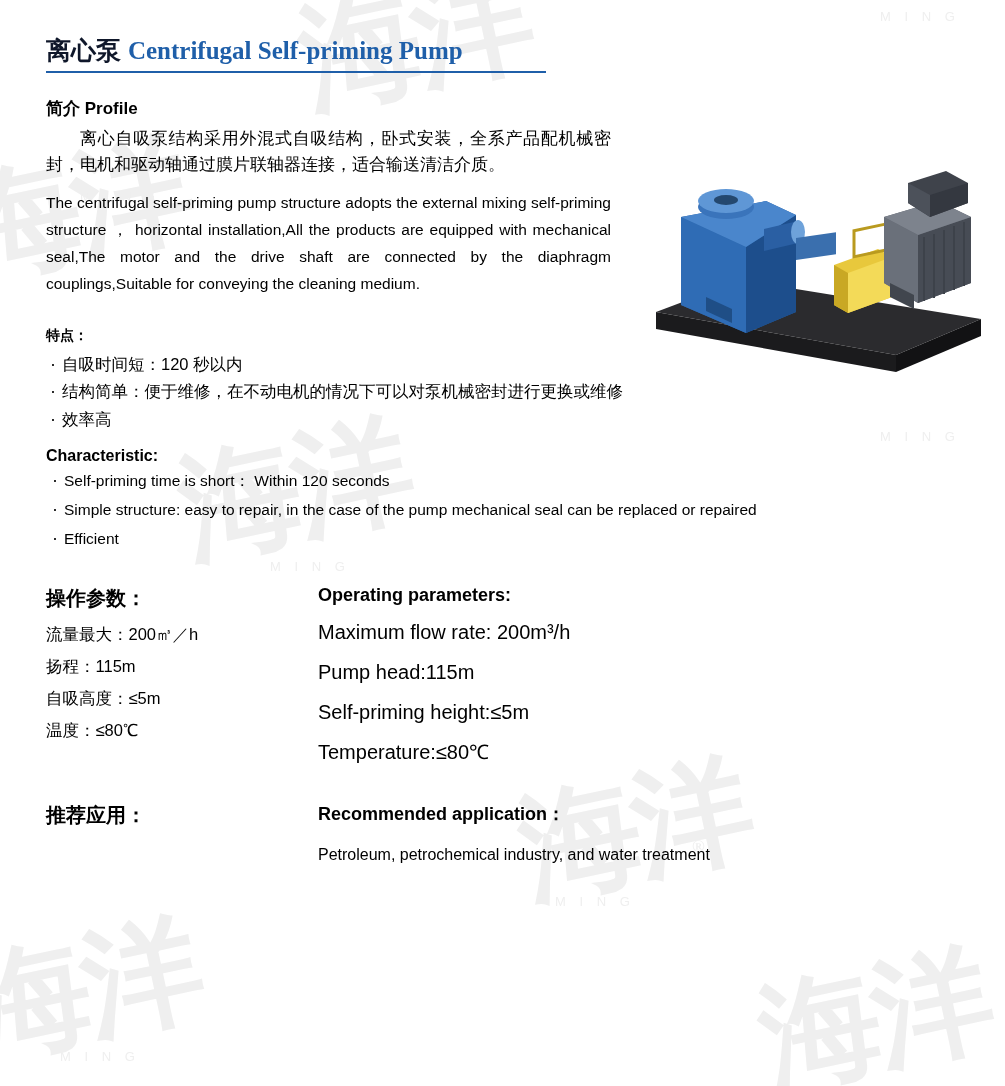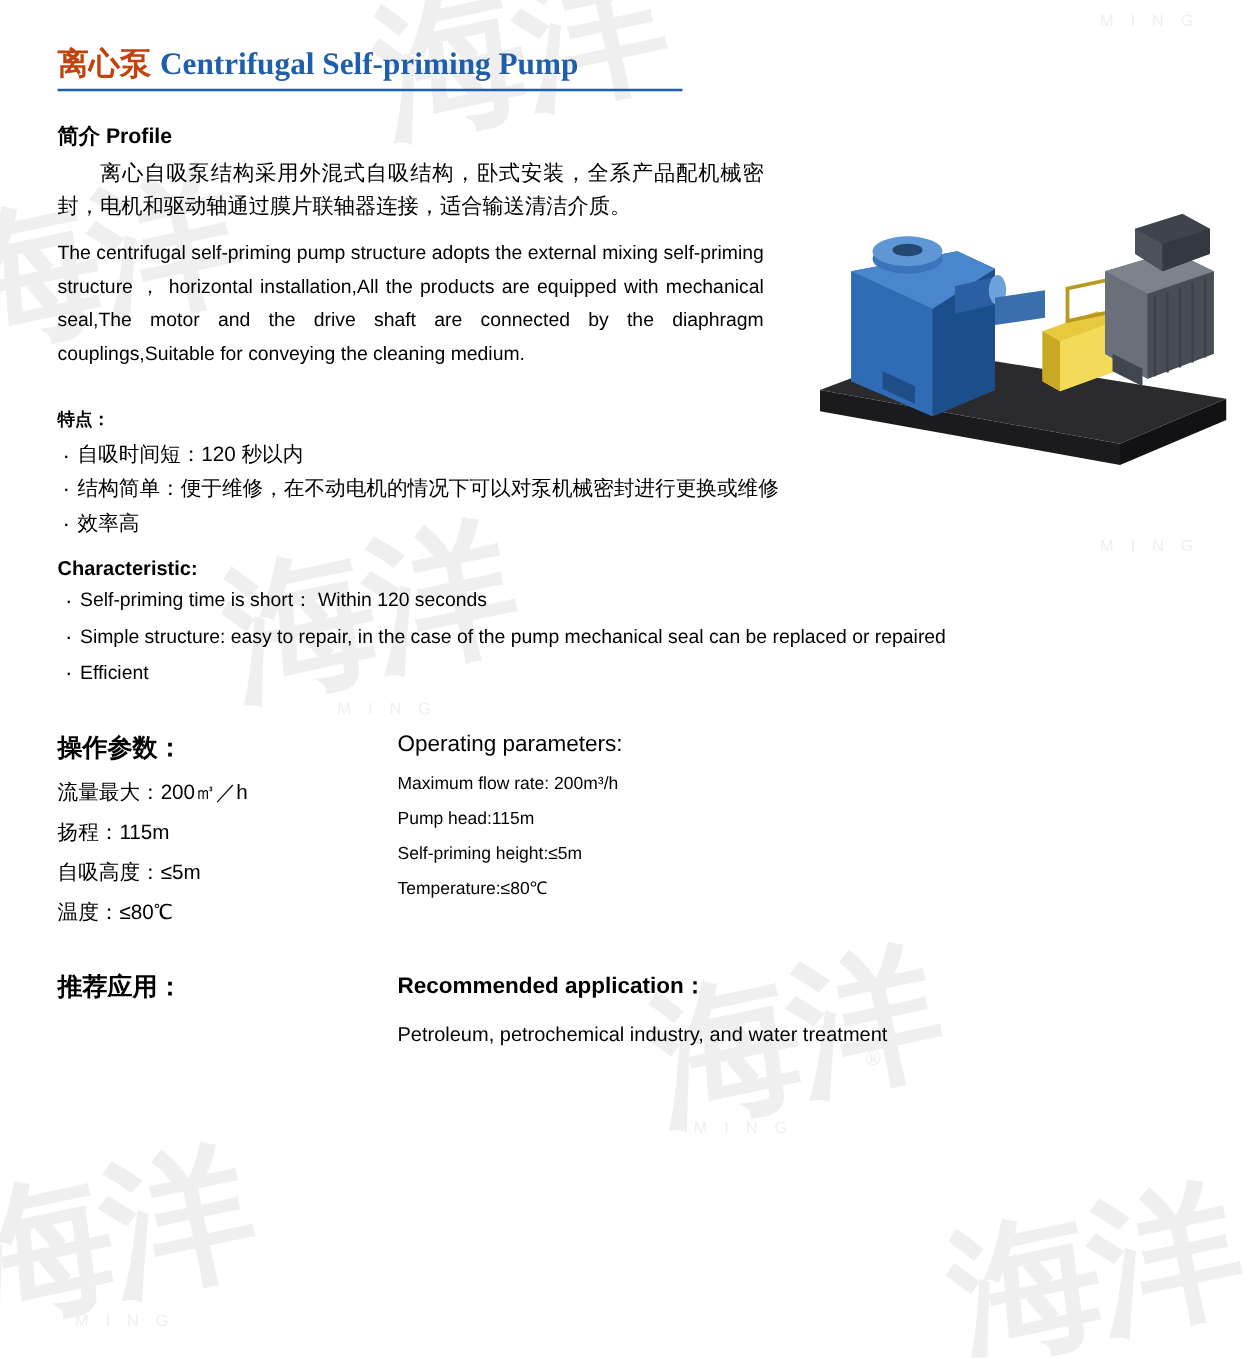--- a/index.html
+++ b/index.html
@@ -64,21 +64,21 @@
   }
   h1.doc-title {
     margin: 0;
     font-size: 25px;
     font-weight: bold;
     color: #1f5fa9;
     letter-spacing: 0px;
   }
   h1.doc-title .cn {
     font-family: "Liberation Serif", serif;
-    color: #c2410c;
+    color: #0f172a;
   }
   h1.doc-title .en {
     font-family: Liberation Serif, serif;
   }
   .title-rule {
     margin-top: 4px;
     width: 500px;
     height: 2px;
     background: #1f5fa9;
   }
@@ -178,30 +178,30 @@
   .col-cn { width: 272px; }
   .col-en { width: 600px; }
   .p-head-cn {
     font-family: "Liberation Serif", serif;
     font-size: 20px;
     font-weight: bold;
     margin-bottom: 6px;
   }
   .p-head-en {
     font-size: 18px;
-    font-weight: normal;
+    font-weight: bold;
     margin-bottom: 6px;
   }
   .p-line-cn {
     font-family: Liberation Sans, sans-serif;
     font-size: 16.5px;
     line-height: 1.95;
   }
   .p-line-en {
-    font-size: 14px;
+    font-size: 20px;
     line-height: 2.0;
   }
 
   
   .apps {
     display: flex;
     margin-top: 30px;
   }
   .a-head-cn {
     font-family: "Liberation Serif", serif;

